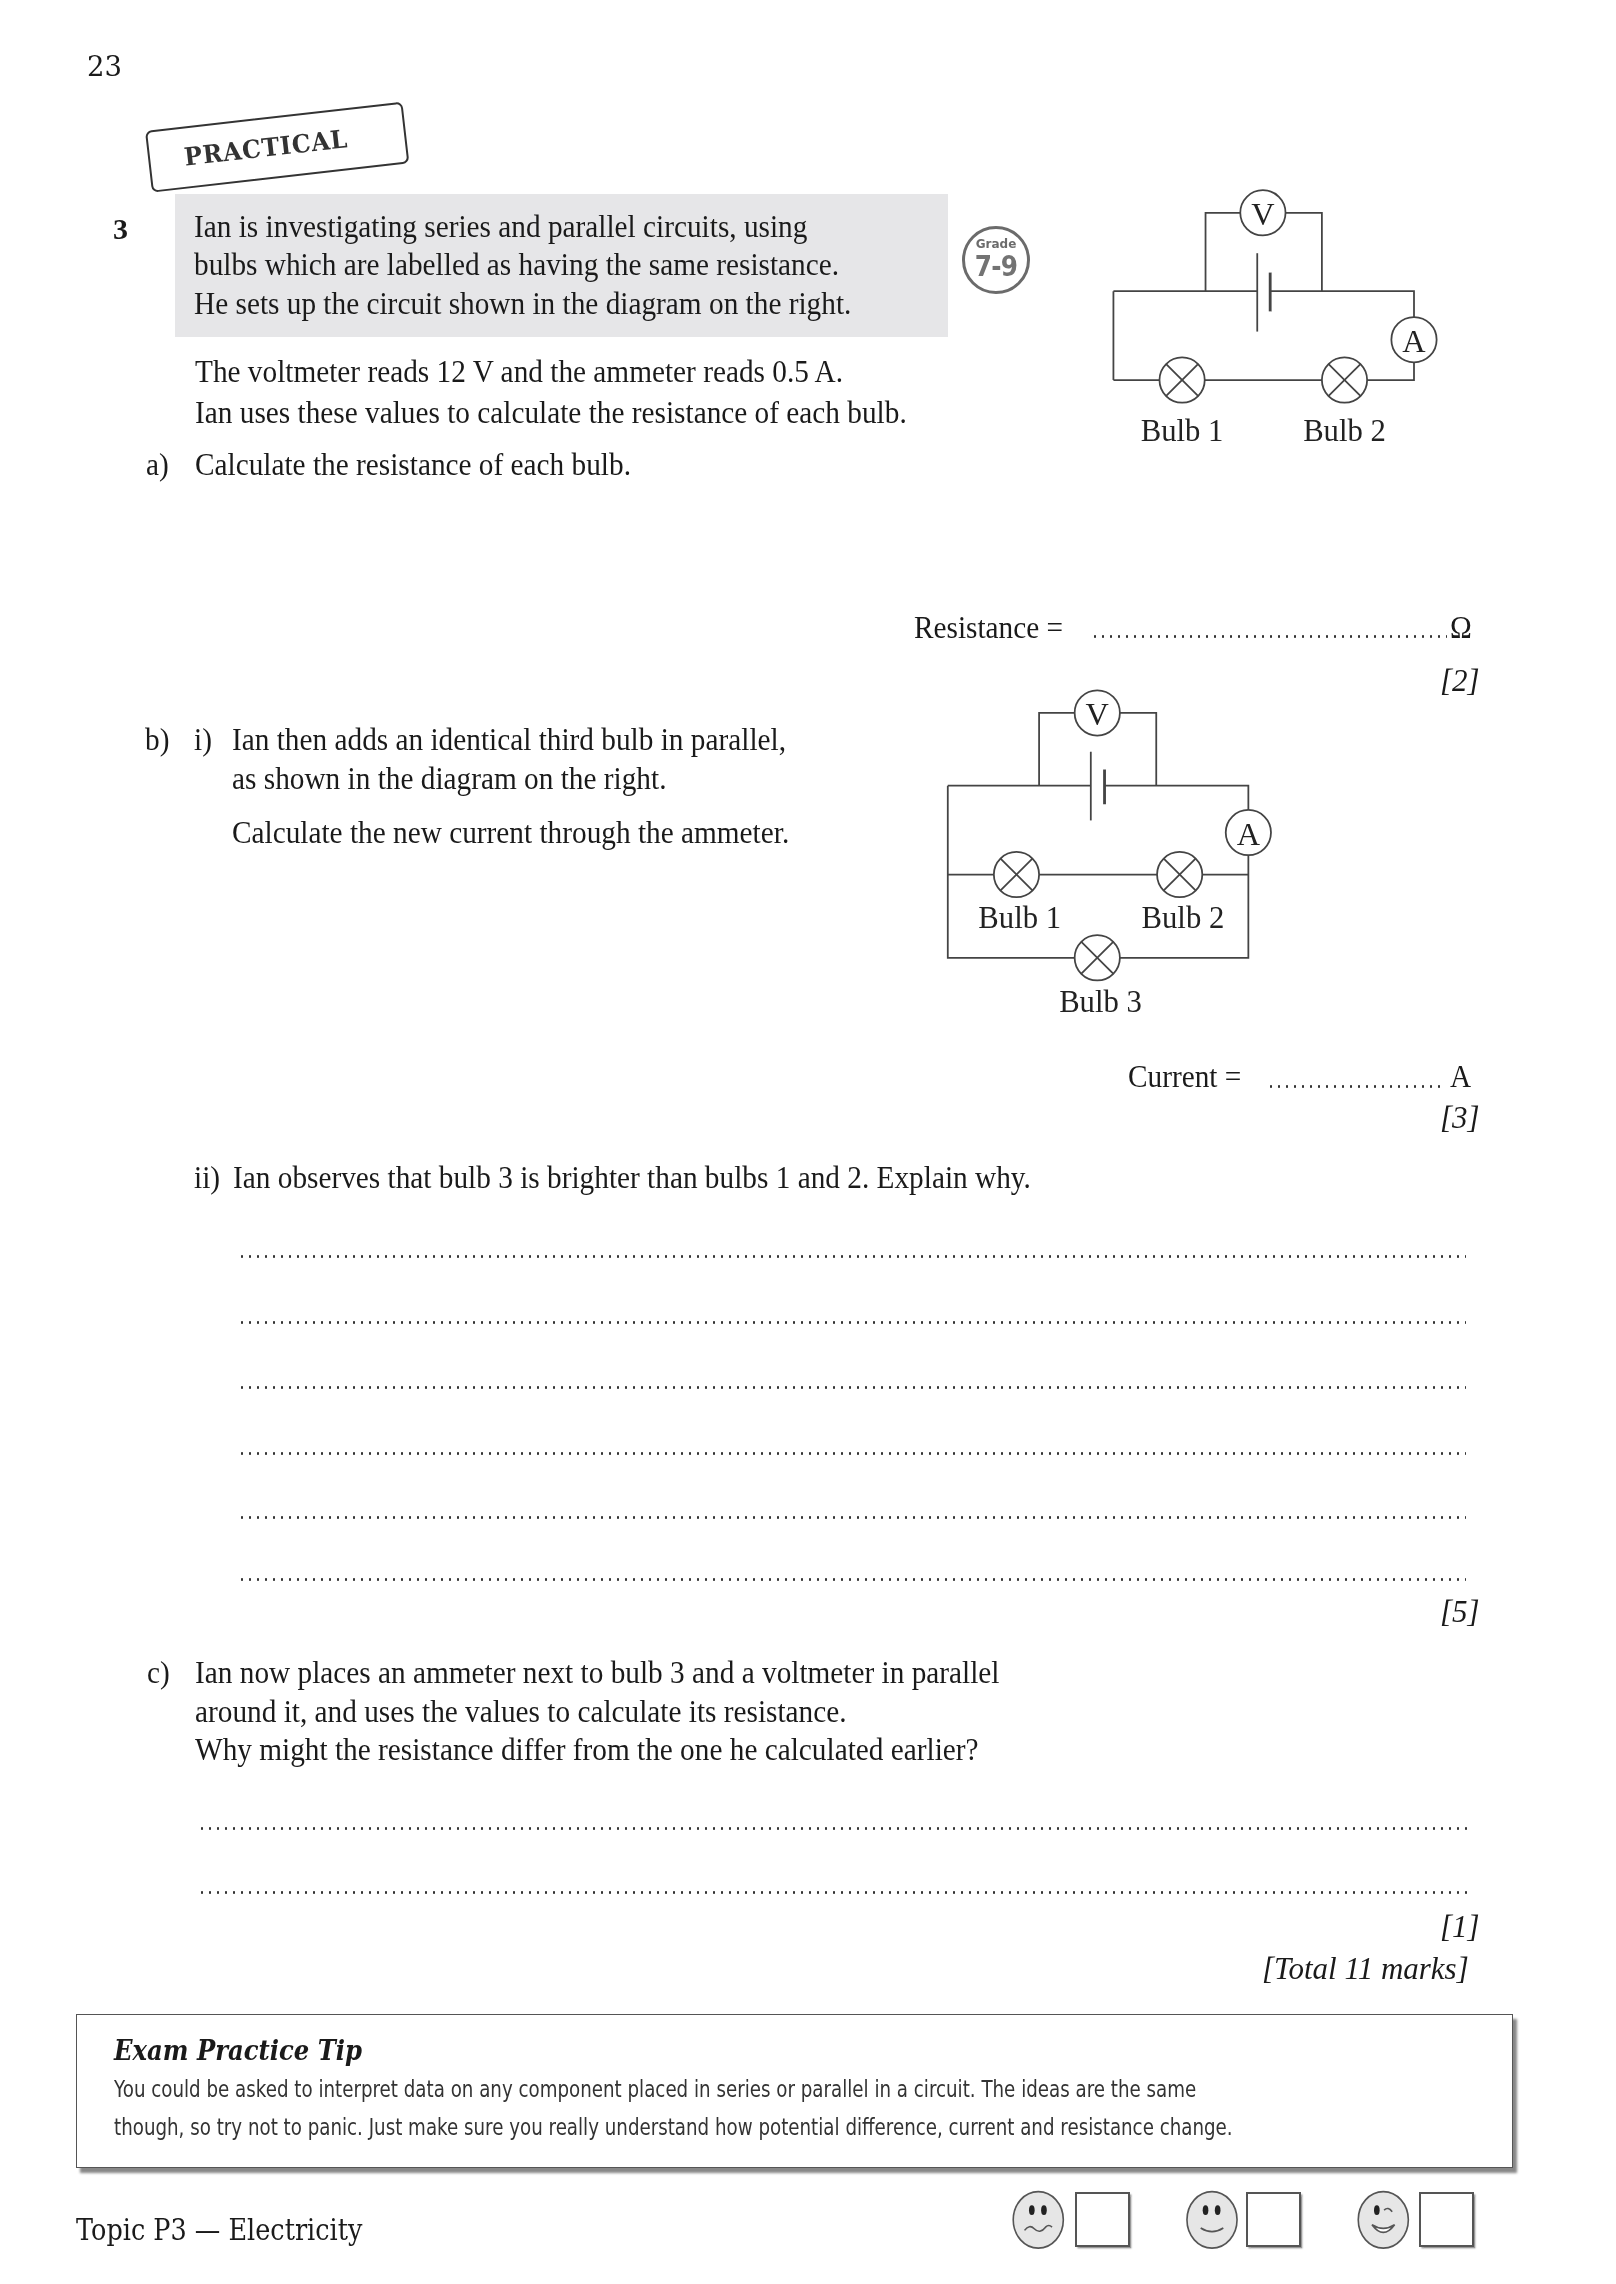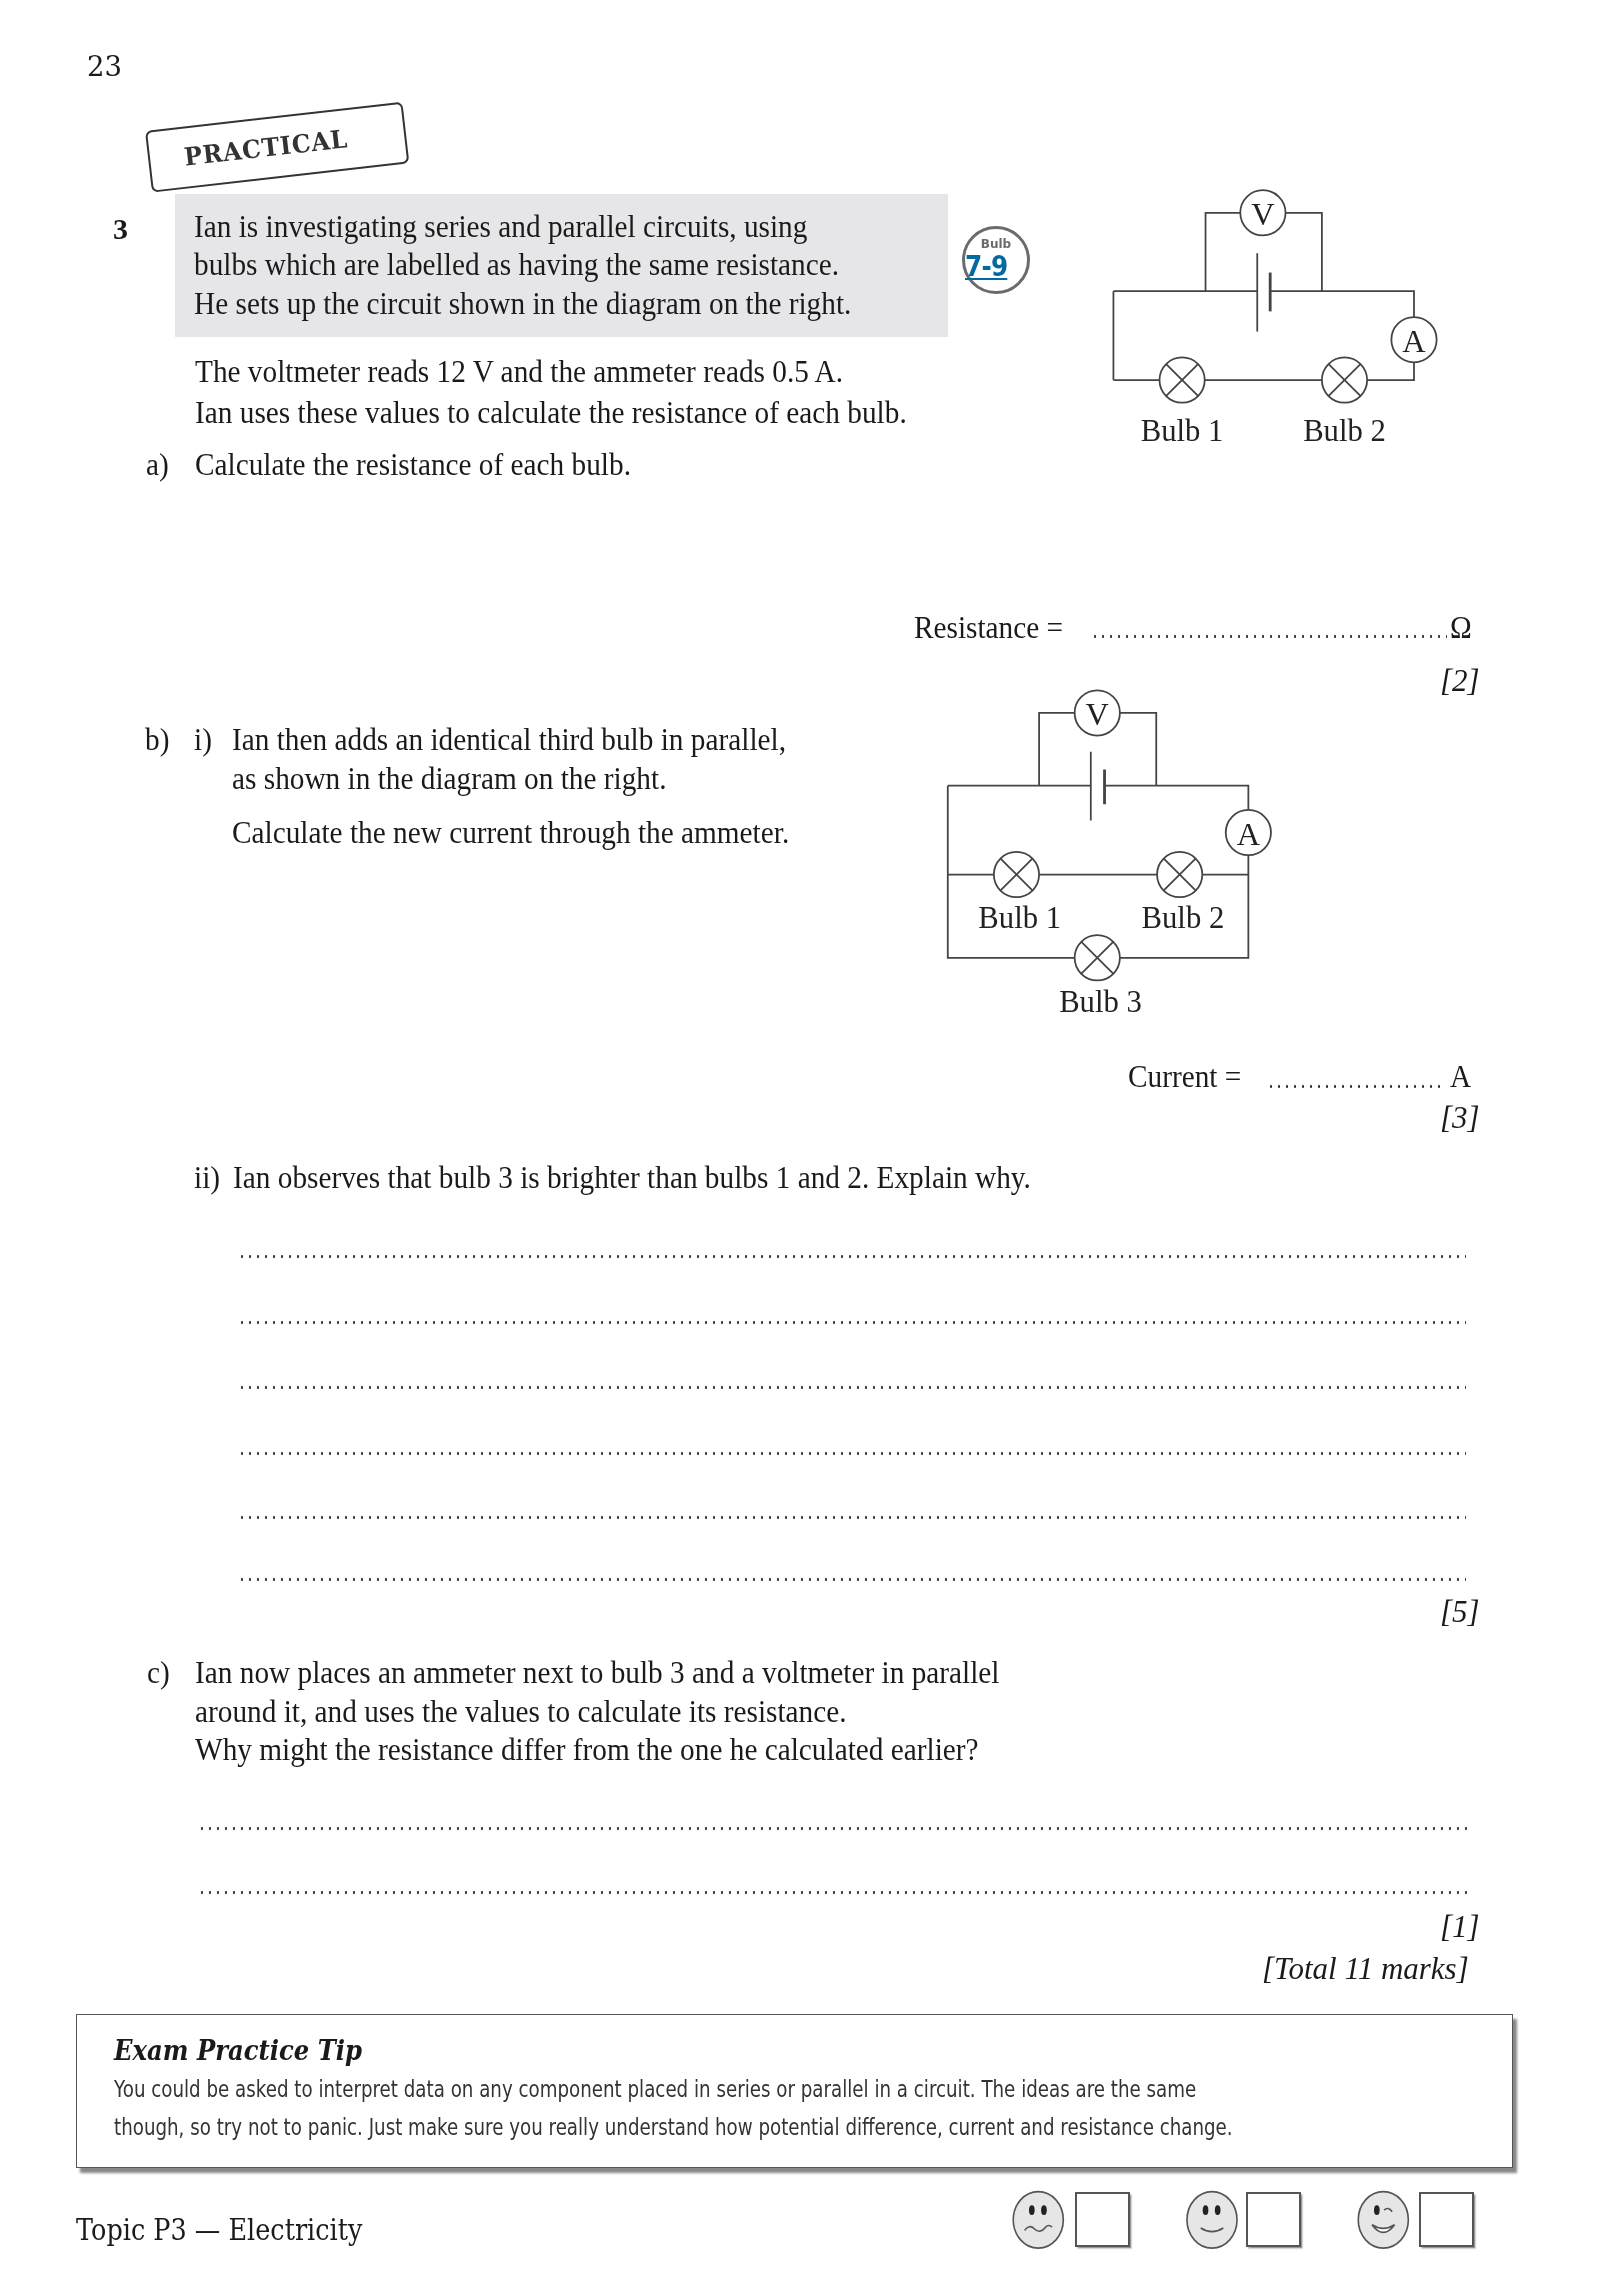--- a/index.html
+++ b/index.html
@@ -12,22 +12,22 @@
   .practical-stamp { left:145px; top:131px; width:255px; height:58px; border:2px solid #333; border-radius:6.5px;
          transform:rotate(-6.5deg); transform-origin:left top; background:#fff; }
   .practical-stamp span { position:absolute; left:34px; top:13.7px; font-family:"DejaVu Serif", serif; font-weight:bold;
          font-size:25px; letter-spacing:0.8px; color:#333; transform:scaleX(0.95); transform-origin:left top; }
   .qnum { left:113px; top:212px; font-size:30px; font-weight:bold; }
   .intro-box { left:175px; top:194px; width:773px; height:143px; background:#e6e6e8; }
   .grade-badge { left:962px; top:226px; width:68px; height:68px; border:3.2px solid #6b6b6b; border-radius:50%;
          box-sizing:border-box; }
   .grade-badge .g1 { position:absolute; left:0; right:0; top:8px; text-align:center; font-family:"DejaVu Sans", sans-serif;
          font-weight:bold; font-size:12px; color:#6b6b6b; }
-  .grade-badge .g2 { position:absolute; left:0; right:0; top:21px; font-family:"DejaVu Sans Condensed","DejaVu Sans", sans-serif;
-         font-weight:bold; font-size:27.5px; color:#0369a1; letter-spacing:-0.8px;text-decoration:underline; }
+  .grade-badge .g2 { position:absolute; left:0; right:0; top:21px; text-align:center; font-family:"DejaVu Sans Condensed","DejaVu Sans", sans-serif;
+         font-weight:bold; font-size:27.5px; color:#737373; letter-spacing:-0.8px; }
   .dots { position:absolute; height:3.2px;
           background-image:radial-gradient(circle, #333 1.1px, transparent 1.5px);
           background-size:8px 3.2px; background-repeat:repeat-x; }
   .mark { font-style:italic; font-size:31px; }
   .tip-box { left:76px; top:2014px; width:1437px; height:154px; border:1.6px solid #555;
              box-shadow:4px 4.8px 2.4px #888; background:#fff; box-sizing:border-box; }
   .tip-title { left:114px; top:2035px; font-family:"DejaVu Serif", serif; font-weight:bold; font-style:italic; font-size:27px;
              transform:scaleX(0.9); transform-origin:left top; }
   .tip-line { left:114px; font-family:"DejaVu Sans", sans-serif; font-size:23.4px; color:#333;
              transform:scaleX(0.78); transform-origin:left top; }
@@ -45,21 +45,21 @@
   <span>PRACTICAL</span>
 </div>
 
 <div class="abs intro-box"></div>
 <div class="abs qnum">3</div>
 <div class="abs txt" style="left:194px;top:211px;">Ian is investigating series and parallel circuits, using</div>
 <div class="abs txt" style="left:194px;top:249px;">bulbs which are labelled as having the same resistance.</div>
 <div class="abs txt" style="left:194px;top:288px;">He sets up the circuit shown in the diagram on the right.</div>
 
 <div class="abs grade-badge">
-  <div class="g1">Bulb</div>
+  <div class="g1">Grade</div>
   <div class="g2">7-9</div>
 </div>
 
 <div class="abs txt" style="left:195px;top:356px;">The voltmeter reads 12 V and the ammeter reads 0.5 A.</div>
 <div class="abs txt" style="left:195px;top:397px;">Ian uses these values to calculate the resistance of each bulb.</div>
 
 <div class="abs txt" style="left:146px;top:449px;">a)</div>
 <div class="abs txt" style="left:195px;top:449px;">Calculate the resistance of each bulb.</div>
 
 <svg class="abs" style="left:0;top:0;" width="1616" height="2284" viewBox="0 0 2000 2826">

